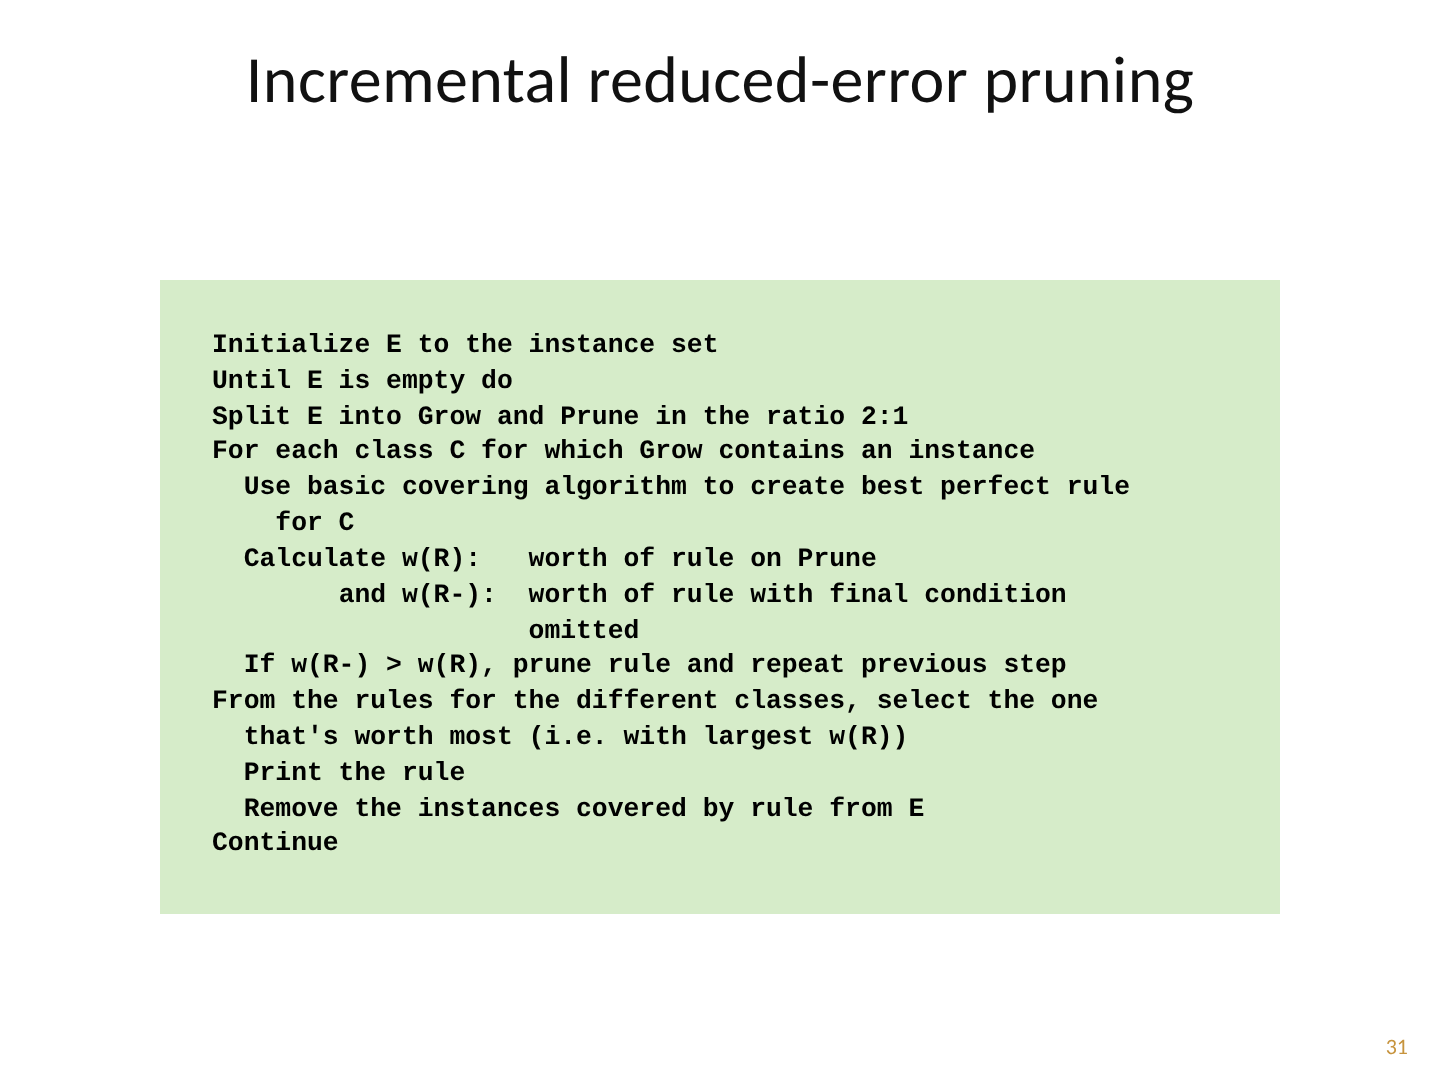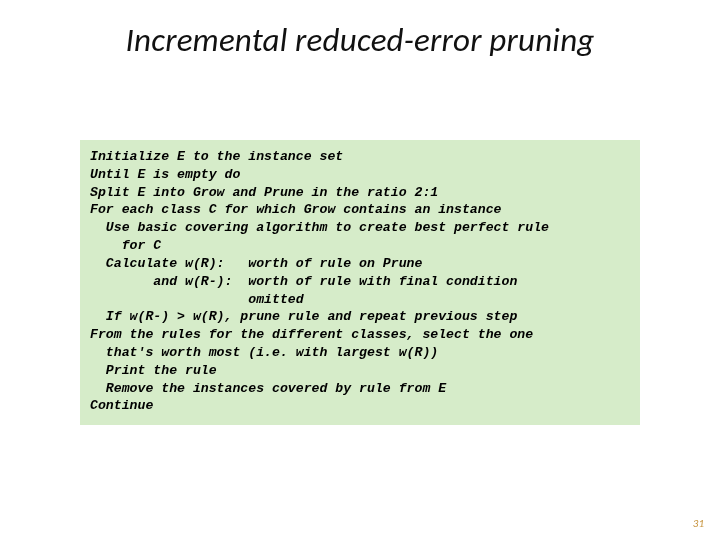--- a/index.html
+++ b/index.html
@@ -9,21 +9,20 @@
     height: 540px;
     background: #ffffff;
     font-family: Calibri, "Segoe UI", Arial, sans-serif;
     overflow: hidden;
   }
   .slide {
     position: relative;
     width: 720px;
     height: 540px;
     box-sizing: border-box;
-    font-style: italic;
   }
   .title {
     position: absolute;
     top: 20px;
     left: 0;
     right: 0;
     text-align: center;
     font-size: 33px;
     font-weight: 400;
     color: #111;
@@ -32,21 +31,21 @@
   .codebox {
     position: absolute;
     left: 80px;
     top: 140px;
     width: 560px;
     background: #d6ecc9;
     padding: 8px 10px 10px 10px;
     box-sizing: border-box;
   }
   .codebox pre {
-    margin: 0;
+    margin: 16px;
     font-family: "Courier New", Courier, monospace;
     font-weight: bold;
     font-size: 13.2px;
     line-height: 1.35;
     white-space: pre-wrap;
     color: #000;
   }
   .pagenum {
     position: absolute;
     right: 16px;

